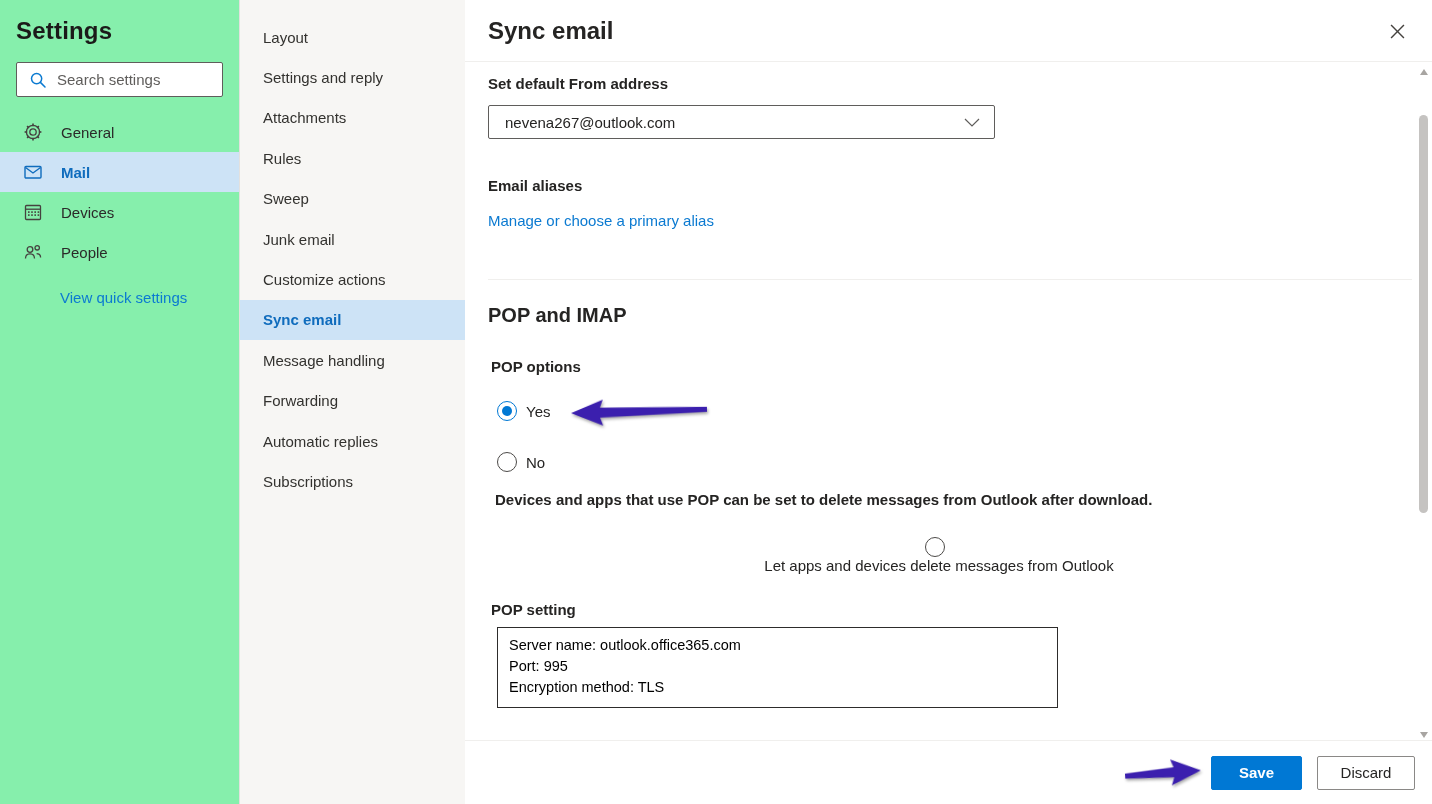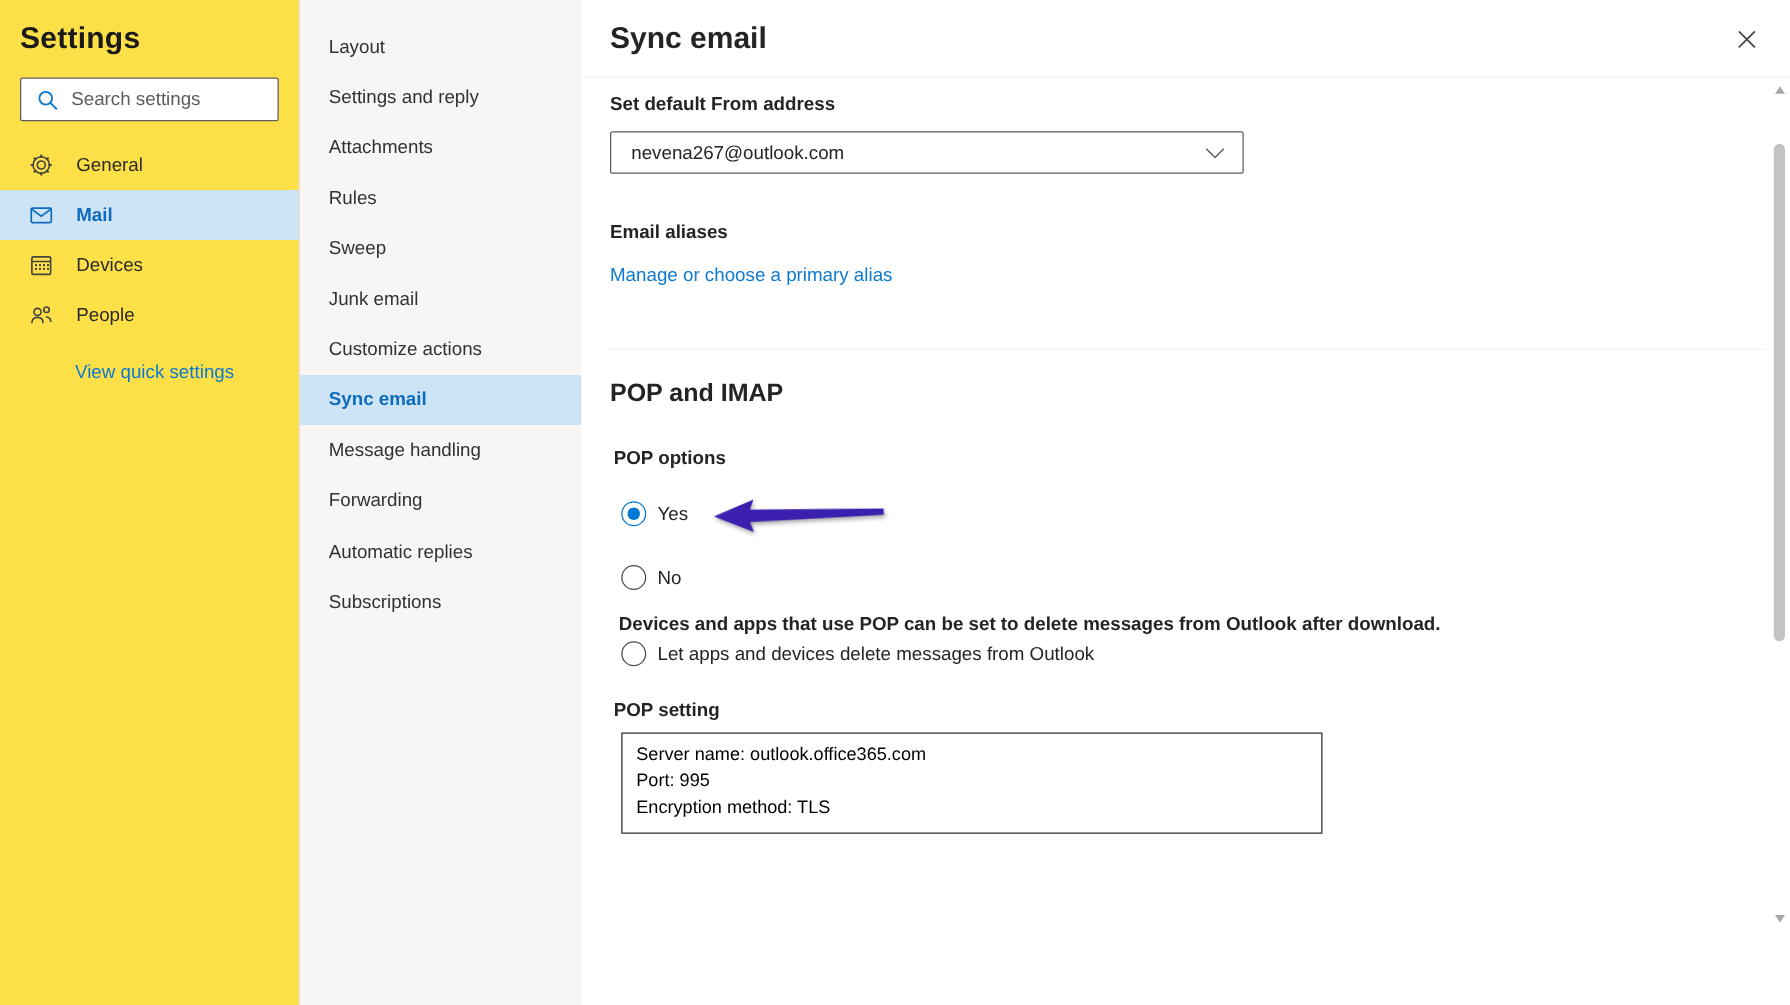--- a/index.html
+++ b/index.html
@@ -1,21 +1,21 @@
 <!DOCTYPE html>
 <html><head>
 <meta charset="utf-8">
 <style>
   * { margin:0; padding:0; box-sizing:border-box; }
   html,body { width:1432px; height:804px; overflow:hidden;
     font-family:"Liberation Sans","DejaVu Sans",sans-serif; background:#fff; color:#252423; }
   .app { display:flex; width:100%; height:100%; }
 
   
-  .sidebar1 { width:240px; background:#fde047; border-right:1px solid #e3e1df; position:relative; flex:none; }
+  .sidebar1 { width:240px; background:#86efac; border-right:1px solid #e3e1df; position:relative; flex:none; }
   .settings-title { font-size:24px; font-weight:600; color:#1b1a19; padding:17px 0 0 16px; letter-spacing:.2px; }
   .searchbox { margin:17px 16px 0 16px; height:35px; background:#fff; border:1px solid #5f5d5b;
     border-radius:2px; display:flex; align-items:center; padding:0 8px 0 12px; }
   .searchbox svg { flex:none; margin-right:10px; }
   .searchbox input { border:none; outline:none; background:transparent; font-size:15px; width:100%;
     font-family:inherit; color:#252423; }
   .searchbox input::placeholder { color:#5f5d5b; }
   .s1-nav { margin-top:15px; }
   .s1-item { height:40px; display:flex; align-items:center; cursor:pointer; }
   .s1-icon { width:20px; height:20px; margin-left:23px; display:flex; align-items:center; justify-content:center; }
@@ -56,21 +56,21 @@
   .radio-row .rlabel { margin-left:9px; font-size:15px; color:#252423; }
   .radio { width:20px; height:20px; border-radius:50%; flex:none; background:#fff; position:relative; }
   .radio.off { border:1.5px solid #4c4a48; }
   .radio.on { border:1.5px solid #0078d4; }
   .radio.on::after { content:""; position:absolute; left:3.5px; top:3.5px; width:10px; height:10px;
     border-radius:50%; background:#0078d4; }
   .row-yes { margin-top:19px; }
   .row-no { margin-top:24px; }
   .delete-label { margin-top:19px; margin-left:7px; }
   .row-dontallow { margin-top:18px; }
-  .row-letdelete { margin-top:5px; }
+  .row-letdelete { margin-top:29px;flex-direction:column; }
   .pop-setting-label { margin-top:27px; margin-left:3px; }
   .pop-box { margin-top:9px; margin-left:9px; width:561px; border:1px solid #2d2c2b; background:#fff;
     padding:7px 11px 9px 11px; }
   .pop-box div { font-size:14.5px; line-height:21px; color:#000000; }
 
   .arrow-annot { filter:drop-shadow(1.5px 2.5px 1.5px rgba(0,0,0,.35)); flex:none; }
   .arrow-yes { margin-left:19px; margin-top:2px; transform:rotate(-1deg); }
 
   
   .panel-footer { position:absolute; left:0; right:0; bottom:0; height:64px; background:#fff;
@@ -240,20 +240,27 @@
 
       <div class="field-label pop-setting-label">POP setting</div>
 
       <div class="pop-box">
         <div>Server name: outlook.office365.com</div>
         <div>Port: 995</div>
         <div>Encryption method: TLS</div>
       </div>
     </div>
 
+    <div class="panel-footer">
+      <svg class="arrow-annot arrow-save" width="80" height="34" viewBox="0 0 80 34">
+        <polygon points="78,17 48,4 51,12 2,15 2,20 51,22 48,30" fill="#3b1fae"></polygon>
+      </svg>
+      <button class="btn btn-save">Save</button>
+      <button class="btn btn-discard">Discard</button>
+    </div>
 
     <div class="scrollbar">
       <div class="sb-up"></div>
       <div class="sb-thumb"></div>
       <div class="sb-down"></div>
     </div>
   </main>
 </div>
 
 </body></html>

